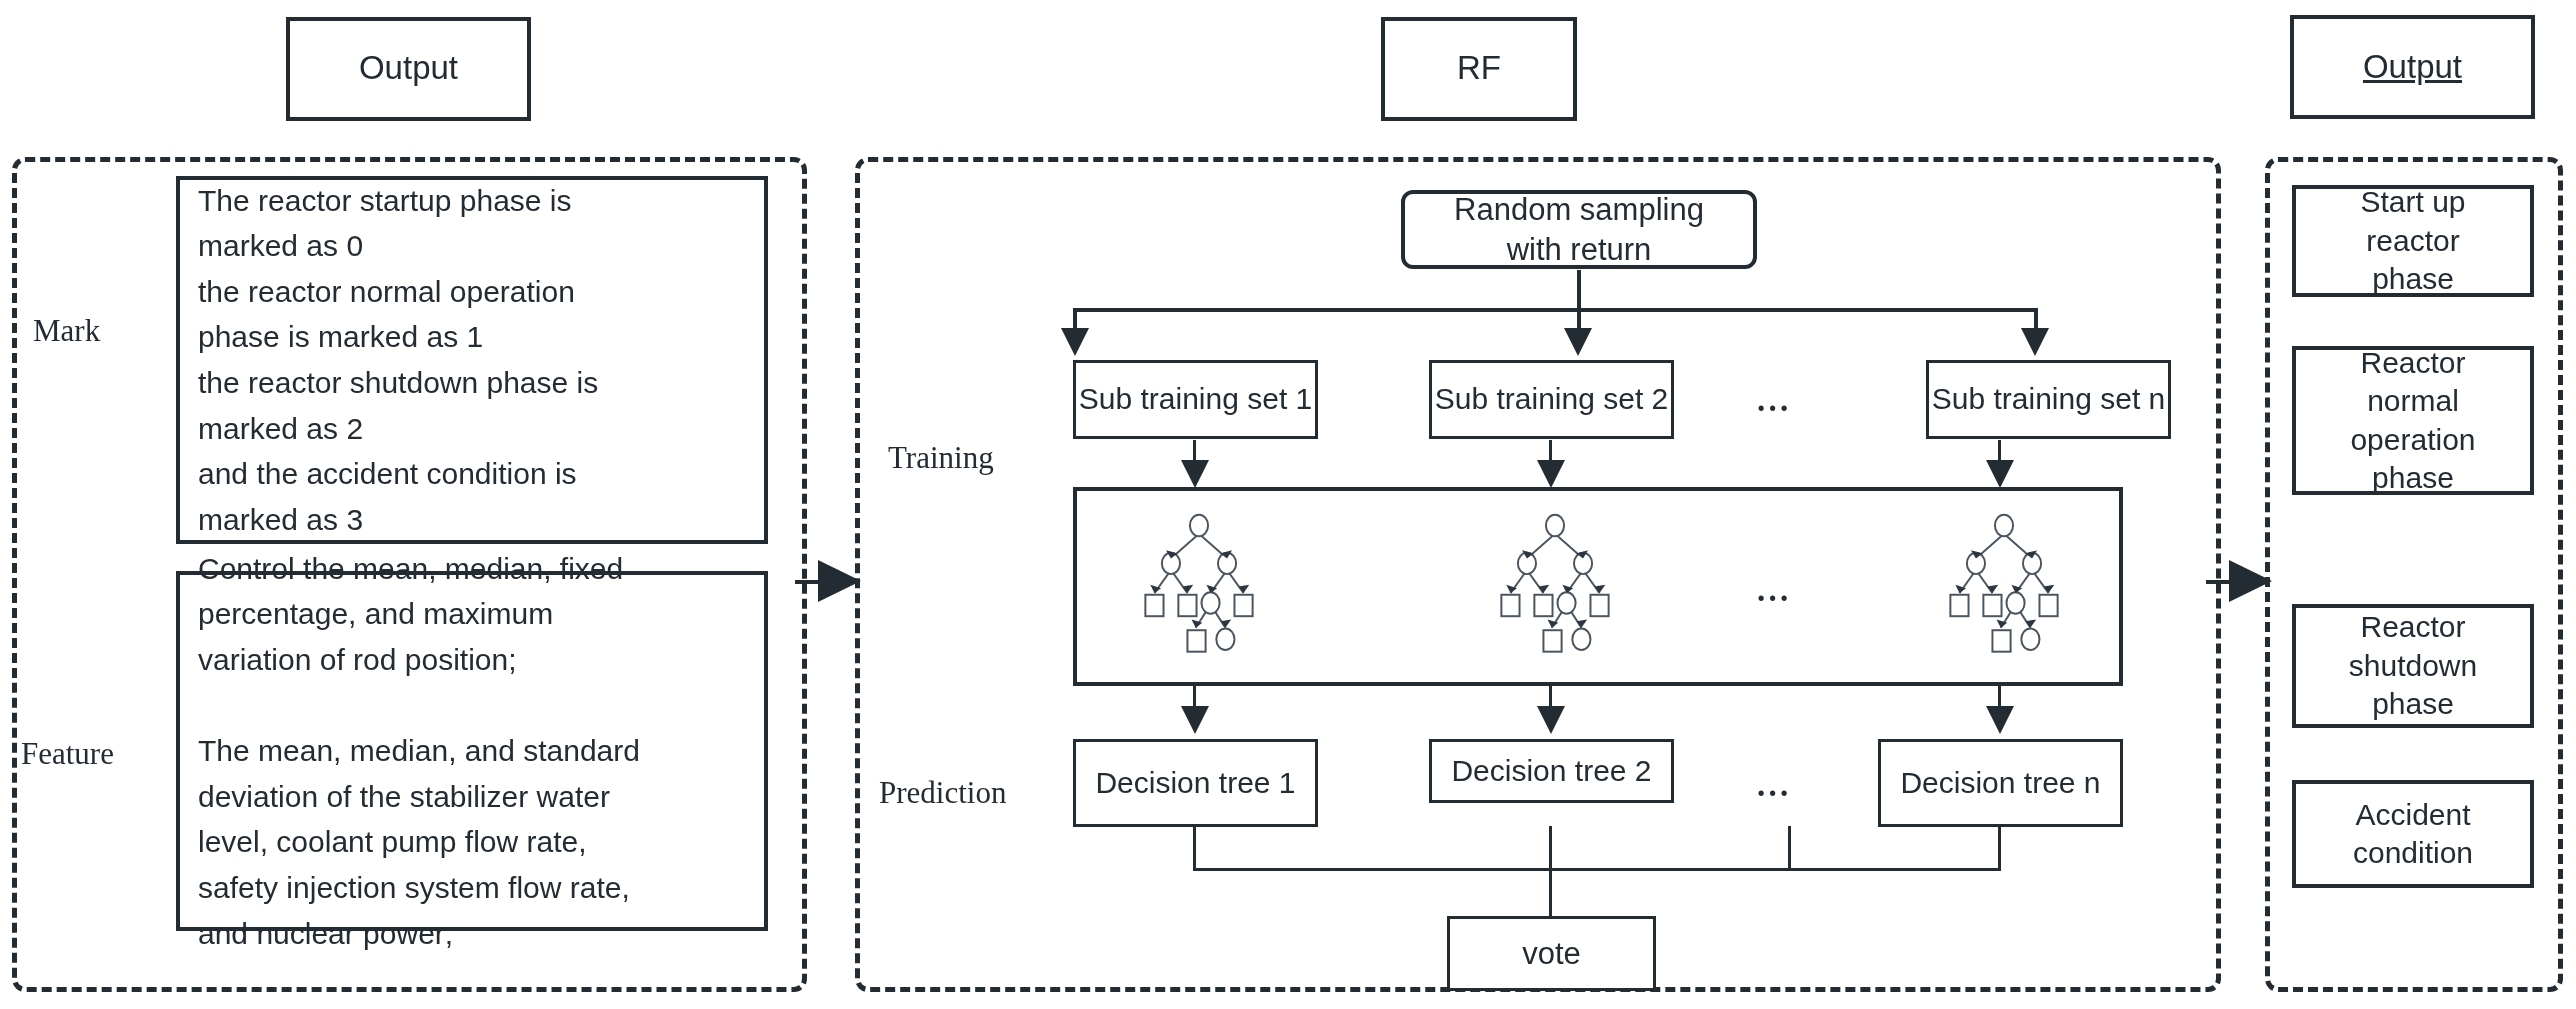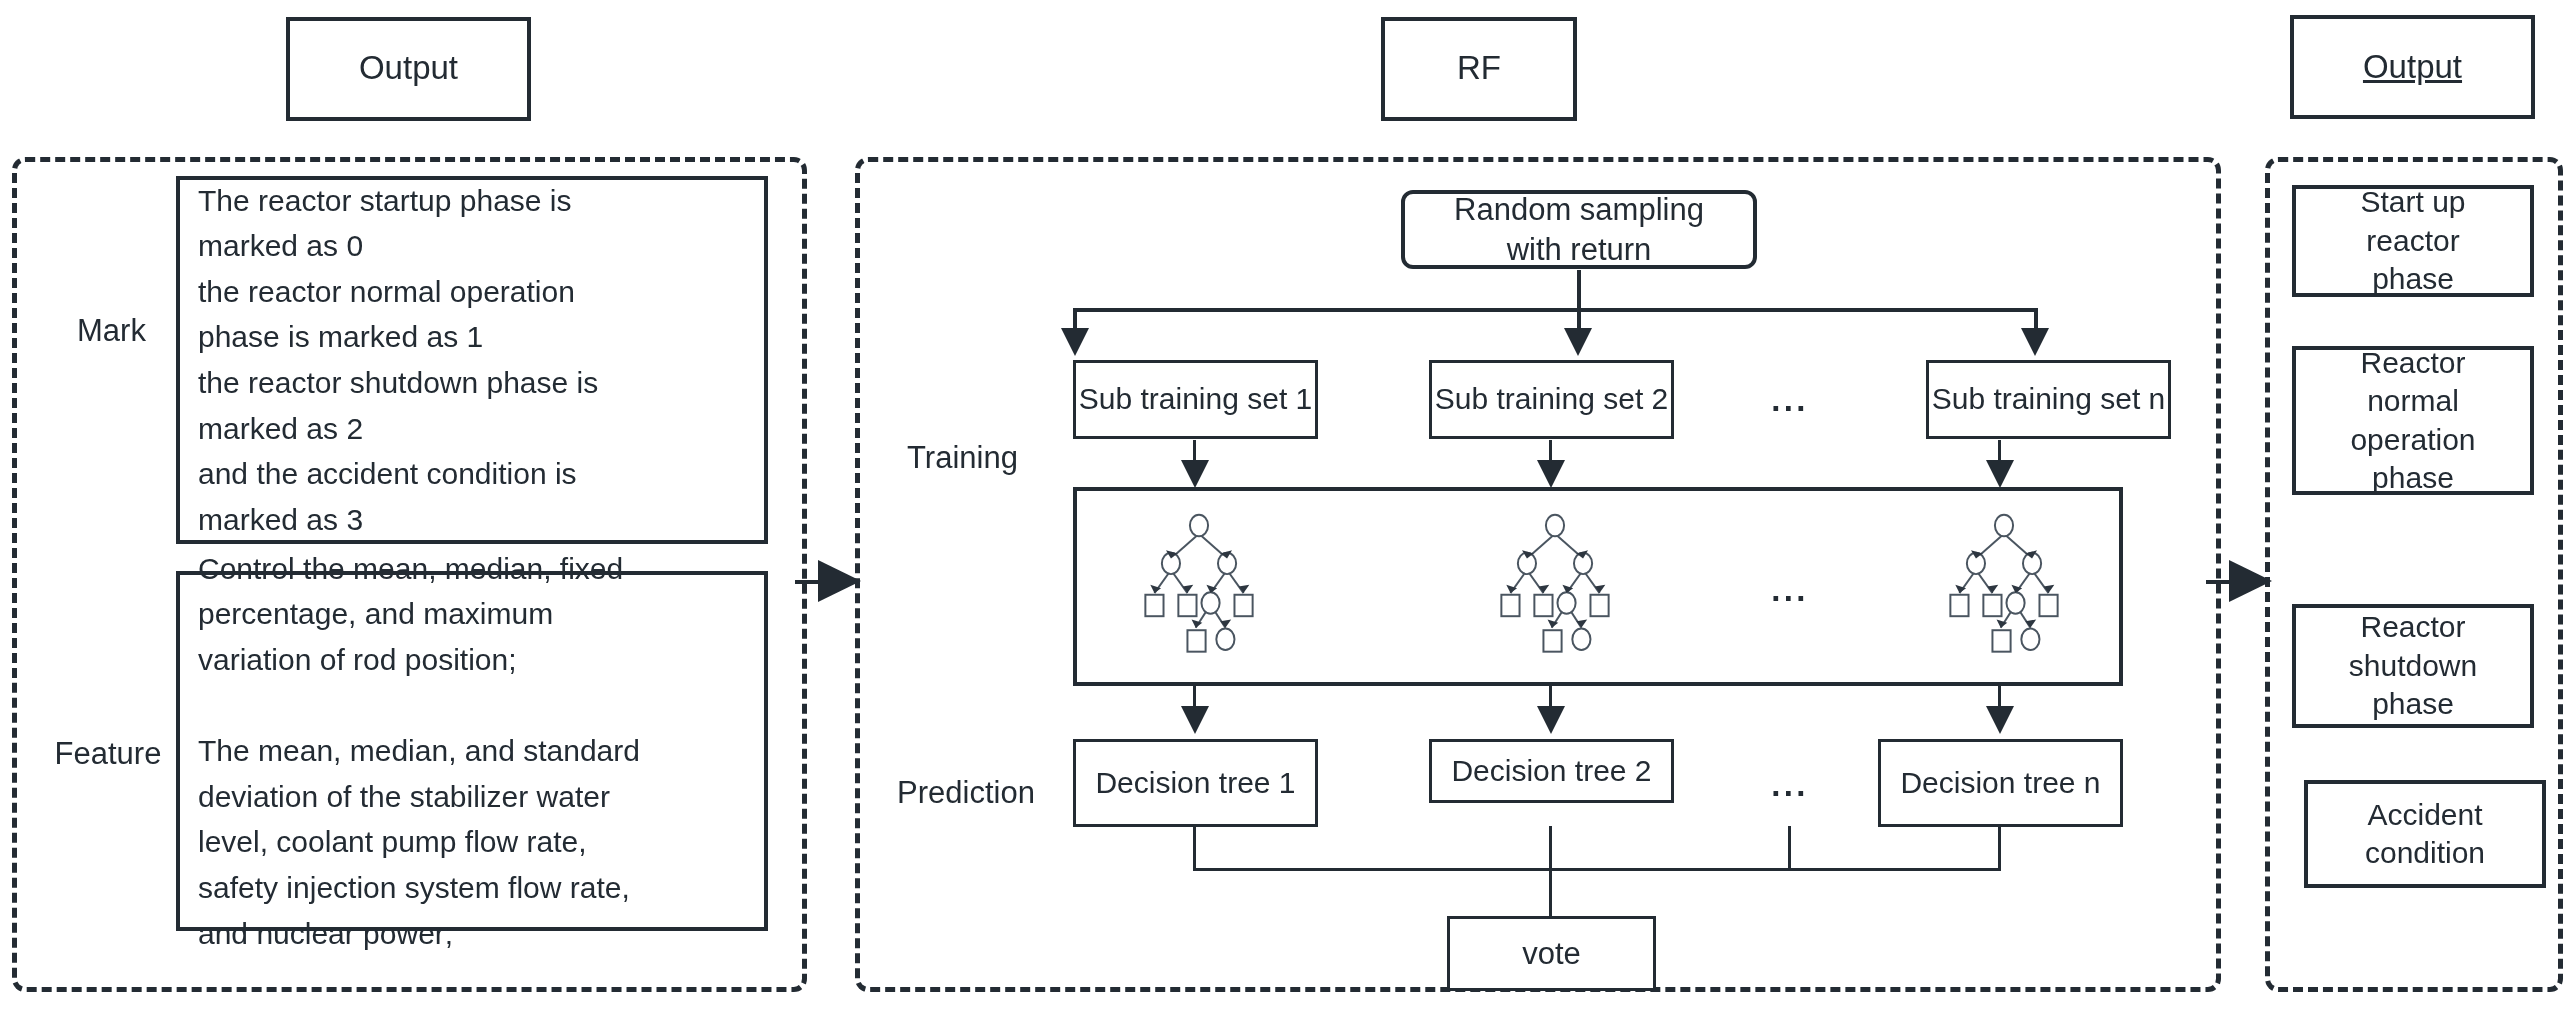--- a/index.html
+++ b/index.html
@@ -18,22 +18,22 @@
   }
   .box.thin{border-width:3.3px;}
 
   
   .dashed{
     border:5px dashed #232b33;border-radius:13.2px;background:transparent;
   }
 
   
   .lbl{
-    display:flex;align-items:center;justify-content:center;
-    text-align:center;white-space:nowrap;
+    display:flex;align-items:center;
+    text-align:center;white-space:nowrap;font-family:Liberation Serif, serif;
   }
 
   
   .para{
     border:4.1px solid #232b33;background:#fff;
     display:flex;align-items:center;
     padding:11.6px 18px;line-height:1.52;
     white-space:pre-line;text-align:left;
   }
 
@@ -309,17 +309,17 @@
 operation
 phase</span>
 </div>
 
 <div class="abs box" style="left:2292px;top:604px;width:242px;height:124px;font-size:30px;white-space:pre-line;">
   <span>Reactor
 shutdown
 phase</span>
 </div>
 
-<div class="abs box" style="left:2292px;top:780px;width:242px;height:108px;font-size:30px;white-space:pre-line;margin-left:12px;">
+<div class="abs box" style="left:2292px;top:780px;width:242px;height:108px;font-size:30px;white-space:pre-line;">
   <span>Accident
 condition</span>
 </div>
 
 
 </body></html>

